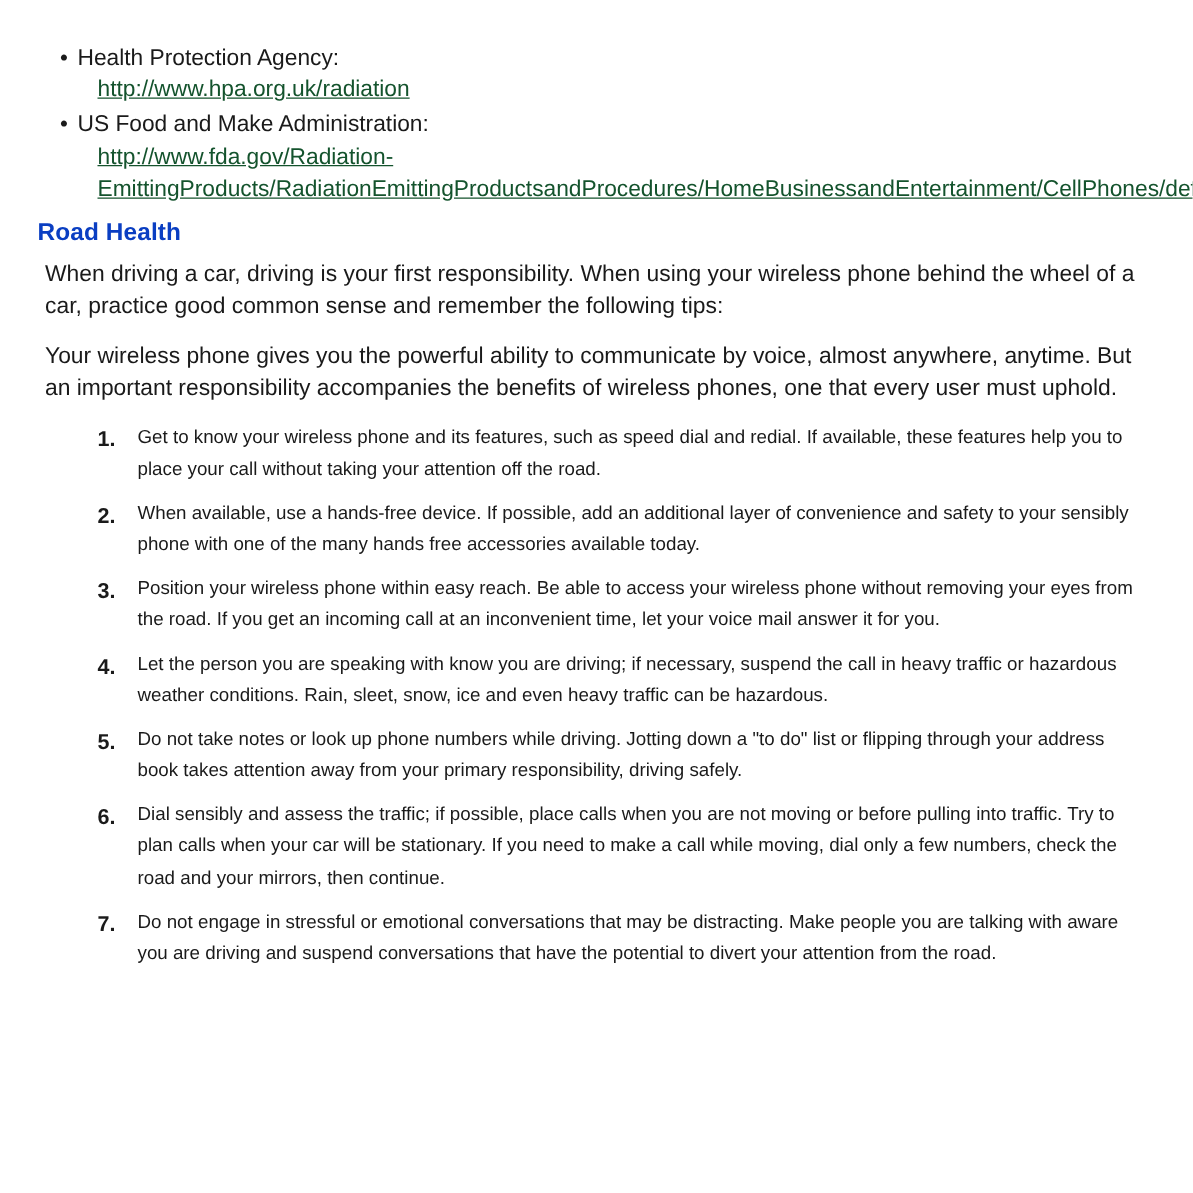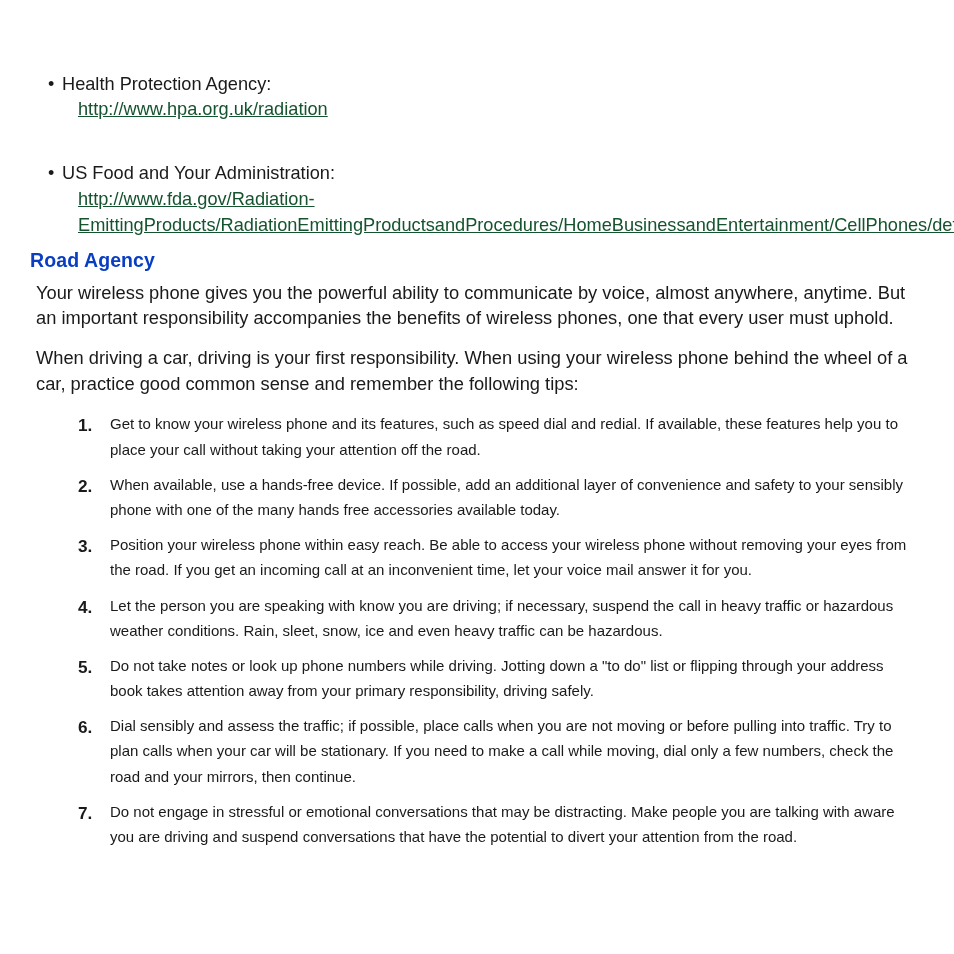--- a/index.html
+++ b/index.html
@@ -18,21 +18,20 @@
   .bullets {
     margin: 0 0 10px 0;
     padding: 0 0 0 26px;
   }
   .bullets li {
     list-style: none;
     position: relative;
     font-size: 18.2px;
     line-height: 1.4;
     margin-bottom: 2px;
-    margin-top: 38px;
   }
   .bullets li::before {
     content: "•";
     position: absolute;
     left: -14px;
     top: 0;
     font-size: 18px;
   }
   .link {
     color: #14532d;
@@ -86,31 +85,31 @@
 <div class="page">
 
   <ul class="bullets">
     <li>
       <span>Health Protection Agency:</span>
       <div class="link-line">
         <span class="link">http://www.hpa.org.uk/radiation</span>
       </div>
     </li>
     <li>
-      <span> US Food and Your Administration:</span>
+      <span> US Food and Make Administration:</span>
       <div class="link-line">
         <span class="link">http://www.fda.gov/Radiation-EmittingProducts/RadiationEmittingProductsandProcedures/HomeBusinessandEntertainment/CellPhones/default.htm</span>
       </div>
     </li>
   </ul>
 
-  <div class="heading">Road Agency</div>
+  <div class="heading">Road Health</div>
 
+  <p class="para">When driving a car, driving is your first responsibility. When using your wireless phone behind the wheel of a car, practice good common sense and remember the following tips:</p>
   <p class="para">Your wireless phone gives you the powerful ability to communicate by voice, almost anywhere, anytime. But an important responsibility accompanies the benefits of wireless phones, one that every user must uphold.</p>
-  <p class="para">When driving a car, driving is your first responsibility. When using your wireless phone behind the wheel of a car, practice good common sense and remember the following tips:</p>
 
   <ol class="numlist">
     <li>Get to know your wireless phone and its features, such as speed dial and redial. If available, these features help you to place your call without taking your attention off the road.</li>
     <li>When available, use a hands-free device. If possible, add an additional layer of convenience and safety to your sensibly phone with one of the many hands free accessories available today.</li>
     <li>Position your wireless phone within easy reach. Be able to access your wireless phone without removing your eyes from the road. If you get an incoming call at an inconvenient time, let your voice mail answer it for you.</li>
     <li>Let the person you are speaking with know you are driving; if necessary, suspend the call in heavy traffic or hazardous weather conditions. Rain, sleet, snow, ice and even heavy traffic can be hazardous.</li>
     <li>Do not take notes or look up phone numbers while driving. Jotting down a "to do" list or flipping through your address book takes attention away from your primary responsibility, driving safely.</li>
     <li>Dial sensibly and assess the traffic; if possible, place calls when you are not moving or before pulling into traffic. Try to plan calls when your car will be stationary. If you need to make a call while moving, dial only a few numbers, check the road and your mirrors, then continue.</li>
     <li>Do not engage in stressful or emotional conversations that may be distracting. Make people you are talking with aware you are driving and suspend conversations that have the potential to divert your attention from the road.</li>
   </ol>

